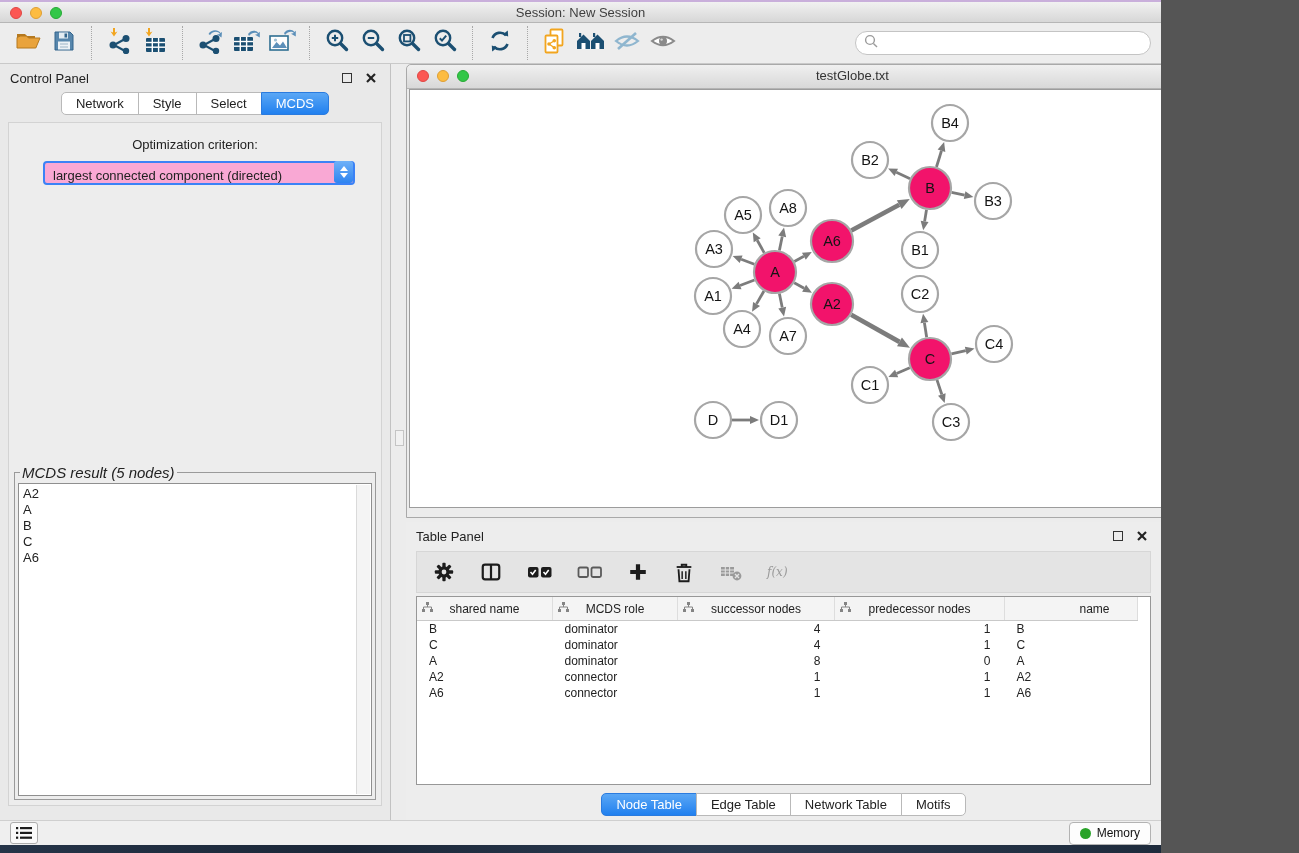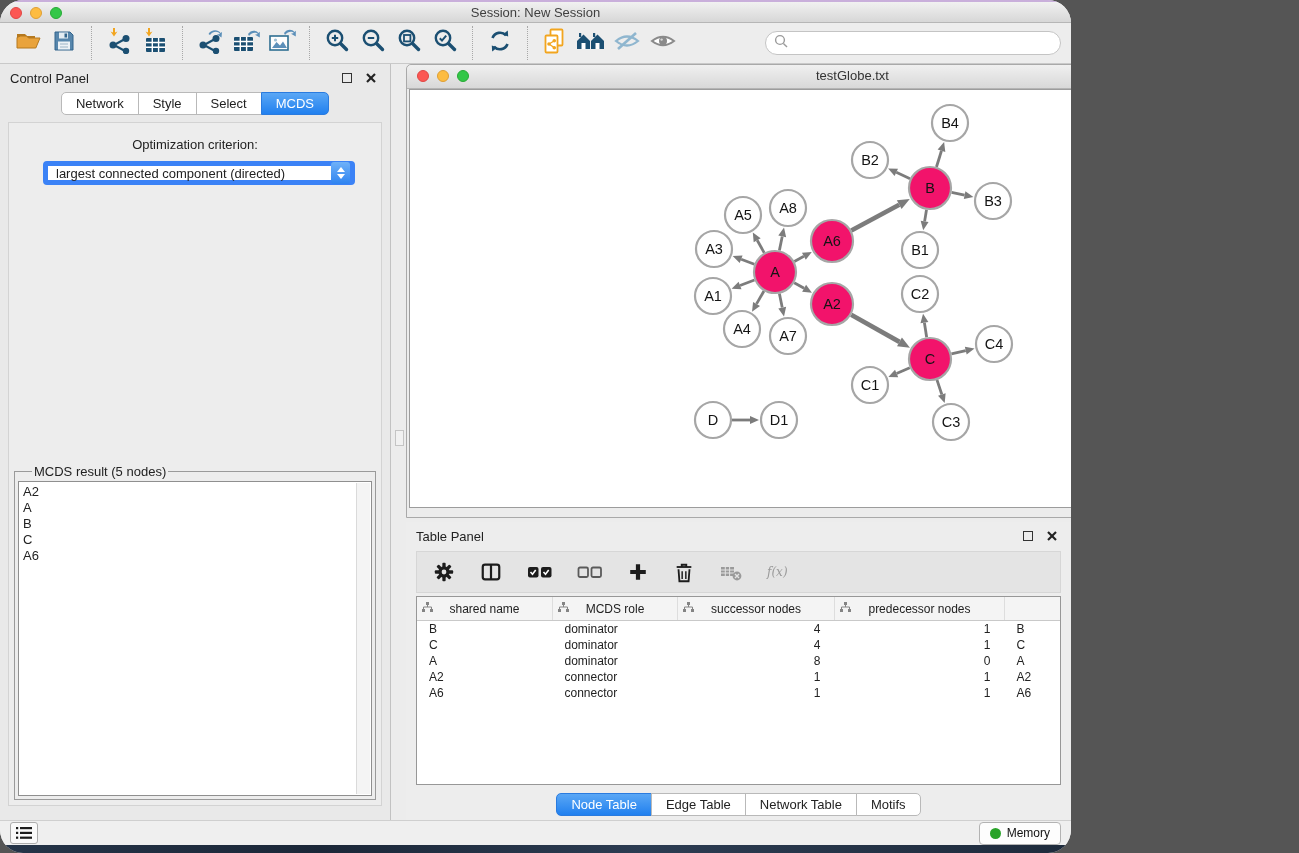--- a/index.html
+++ b/index.html
@@ -1,17 +1,17 @@
 <!DOCTYPE html>
 <html><head>
 <meta charset="utf-8">
 <style>
   html,body{margin:0;padding:0;background:#555;}
-  .screen{position:relative;width:1071px;height:853px;background:#ECECEC;
-    font-family:"Liberation Sans",sans-serif;overflow:hidden;color:#222;border-radius:23px;}
+  .screen{position:relative;width:1161px;height:853px;background:#ECECEC;
+    font-family:"Liberation Sans",sans-serif;overflow:hidden;color:#222;}
 
   
   .titlebar{position:absolute;left:0;top:0;right:0;height:23px;
     background:linear-gradient(#F1F1F1,#D7D7D7);
     border-top:2px solid #C9AFDB;border-bottom:1px solid #B6B6B6;box-sizing:border-box;}
   .titlebar .title{position:absolute;left:0;right:0;top:3px;text-align:center;
     font-size:13px;color:#3f3f3f;}
   .lights{position:absolute;left:10px;top:5px;display:flex;gap:8px;}
   .light{width:12px;height:12px;border-radius:50%;box-sizing:border-box;}
   .l-red{background:#FC5753;border:1px solid #DF4744;}
@@ -37,35 +37,35 @@
   .float-square{width:10px;height:10px;border:1.4px solid #333;box-sizing:border-box;}
   .seg-row{display:flex;justify-content:center;}
   .seg{padding:3px 14px;font-size:13px;background:#fff;border:1px solid #B9B9B9;margin-left:-1px;
     color:#222;line-height:15px;}
   .seg:first-child{border-radius:5px 0 0 5px;margin-left:0;}
   .seg:last-child{border-radius:0 5px 5px 0;}
   .seg.active{background:linear-gradient(#5AA7F5,#2180EF);border-color:#2A7BDF;color:#fff;}
   .cp-content{position:absolute;left:8px;right:8px;top:58px;bottom:14px;background:#EDEDED;
     border:1px solid #D3D3D3;box-sizing:border-box;}
   .opt-label{text-align:center;font-size:13px;margin-top:14px;}
-  .dropdown{position:relative;margin:9px 26px 0 34px;height:24px;background:#ffffff;
-    border:5px solid #3b82f6;border-radius:4px;display:flex;align-items:center;box-sizing:border-box;}
+  .dropdown{position:relative;margin:9px 26px 0 34px;height:24px;background:#f9a8d4;
+    border:2px solid #3b82f6;border-radius:4px;display:flex;align-items:flex-end;box-sizing:border-box;}
   .dropdown .dval{flex:1;font-size:13px;padding-left:8px;white-space:nowrap;overflow:hidden;}
   .stepper{width:19px;height:22px;border-radius:3px;background:linear-gradient(#6FB1F8,#2F84F0);
     display:flex;flex-direction:column;align-items:center;justify-content:center;gap:2px;margin-right:0px;}
   .tri-up{width:0;height:0;border-left:4px solid transparent;border-right:4px solid transparent;
     border-bottom:5px solid #fff;}
   .tri-down{width:0;height:0;border-left:4px solid transparent;border-right:4px solid transparent;
     border-top:5px solid #fff;}
   .btn-row{display:flex;justify-content:center;gap:14px;margin-top:13px;}
   .pbtn{height:23px;padding:0 15px;font-size:13px;background:linear-gradient(#FFFFFF,#F1F1F1);
     border:1px solid #B4B4B4;border-radius:4px;line-height:21px;color:#222;}
   fieldset.mcds{position:absolute;left:5px;right:5px;bottom:5px;height:336px;margin:0;
     border:1px solid #9A9A9A;padding:2px 3px 3px 3px;box-sizing:border-box;background:#EDEDED;}
-  fieldset.mcds legend{font-size:13px;padding:0 2px;margin-left:14px;}
+  fieldset.mcds legend{font-size:15px;padding:0 2px;margin-left:2px;font-style:italic;}
   .mcds-box{position:relative;height:100%;background:#fff;border:1px solid #8F8F8F;
     box-sizing:border-box;overflow:hidden;}
   .mcds-inner{padding:2px 4px;}
   .mcds-item{font-size:13px;line-height:16px;}
   .mcds-scroll{position:absolute;top:1px;bottom:1px;right:1px;width:13px;background:#F4F4F4;
     border-left:1px solid #DADADA;}
 
   
   .net-window{position:absolute;left:406px;top:64px;width:893px;height:454px;background:#ECECEC;
     border:1px solid #A9A9A9;border-radius:5px 5px 0 0;box-sizing:border-box;}

